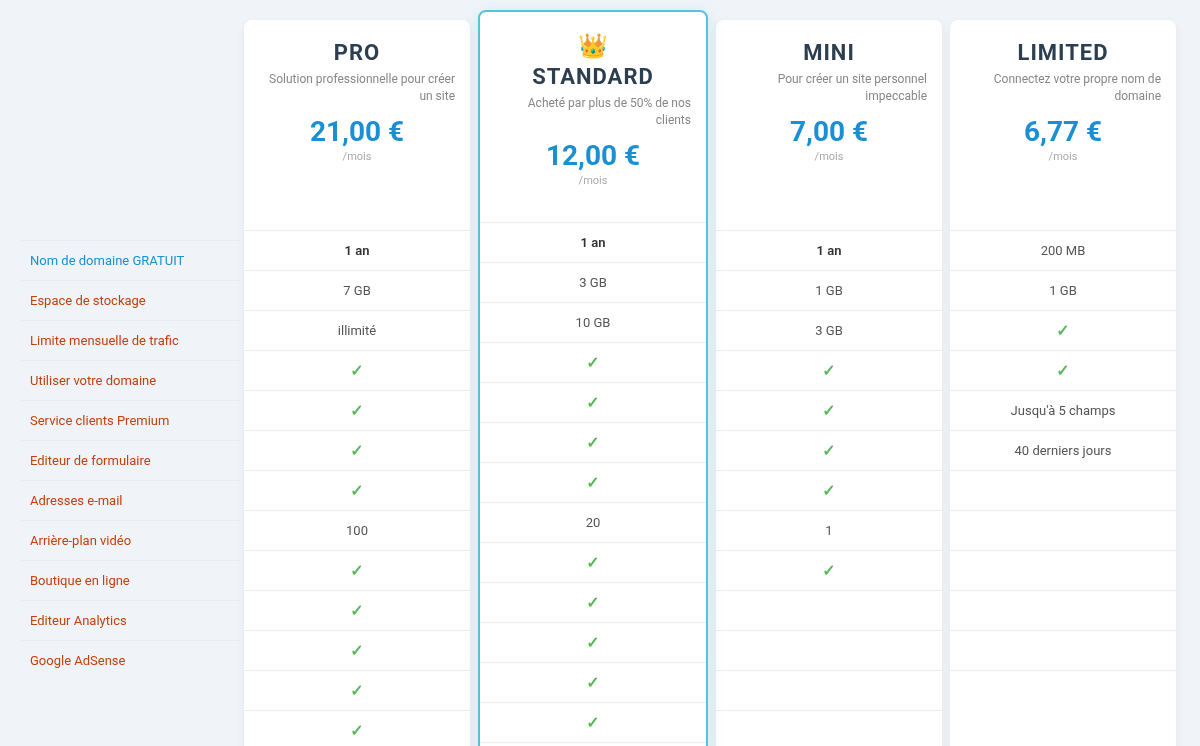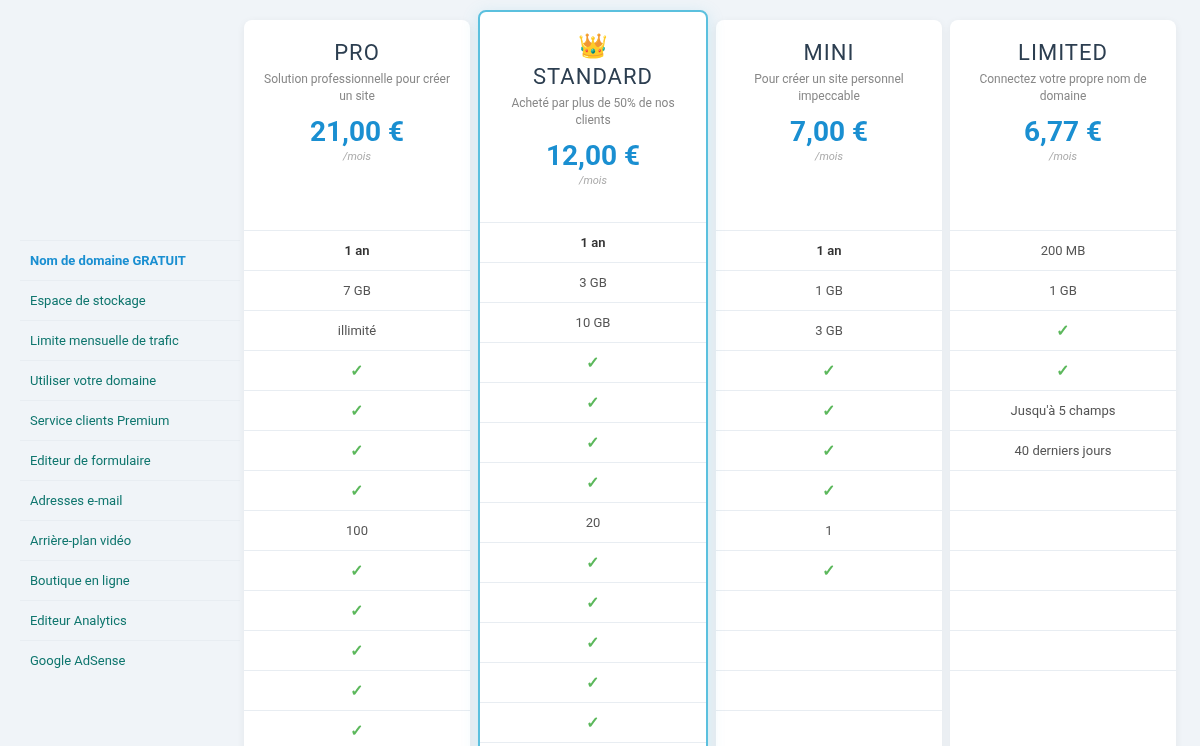--- a/index.html
+++ b/index.html
@@ -26,26 +26,26 @@
       padding-top: 220px;
     }
 
     .feature-row {
       height: 40px;
       display: flex;
       align-items: center;
       padding: 0 10px;
       border-top: 1px solid #e8edf2;
       font-size: 13px;
-      color: #0f766e;
+      color: #c2410c;
     }
 
     .feature-row.highlighted {
       color: #1a8fd1;
-      font-weight: 700;
+      font-weight: 400;
     }
 
     .plan-col {
       flex: 1;
       background: #fff;
       border-radius: 8px;
       margin: 0 4px;
       overflow: hidden;
       box-shadow: 0 2px 8px rgba(0,0,0,0.06);
     }
@@ -69,45 +69,44 @@
     }
 
     .crown-icon {
       font-size: 24px;
       margin-bottom: 4px;
       display: block;
     }
 
     .plan-name {
       font-size: 22px;
-      font-weight: 400;
+      font-weight: 700;
       color: #2c3e50;
       letter-spacing: 1px;
       margin-bottom: 6px;
     }
 
     .plan-description {
       font-size: 12px;
       color: #888;
       line-height: 1.4;
       margin-bottom: 10px;
-      text-align: center;
+      text-align: right;
     }
 
     .plan-price {
       font-size: 28px;
       font-weight: 700;
       color: #1a8fd1;
       margin-bottom: 2px;
     }
 
     .plan-period {
       font-size: 11px;
       color: #aaa;
-      font-style: italic;
     }
 
     .plan-cell {
       height: 40px;
       display: flex;
       align-items: center;
       justify-content: center;
       border-top: 1px solid #e8edf2;
       font-size: 13px;
       color: #555;

